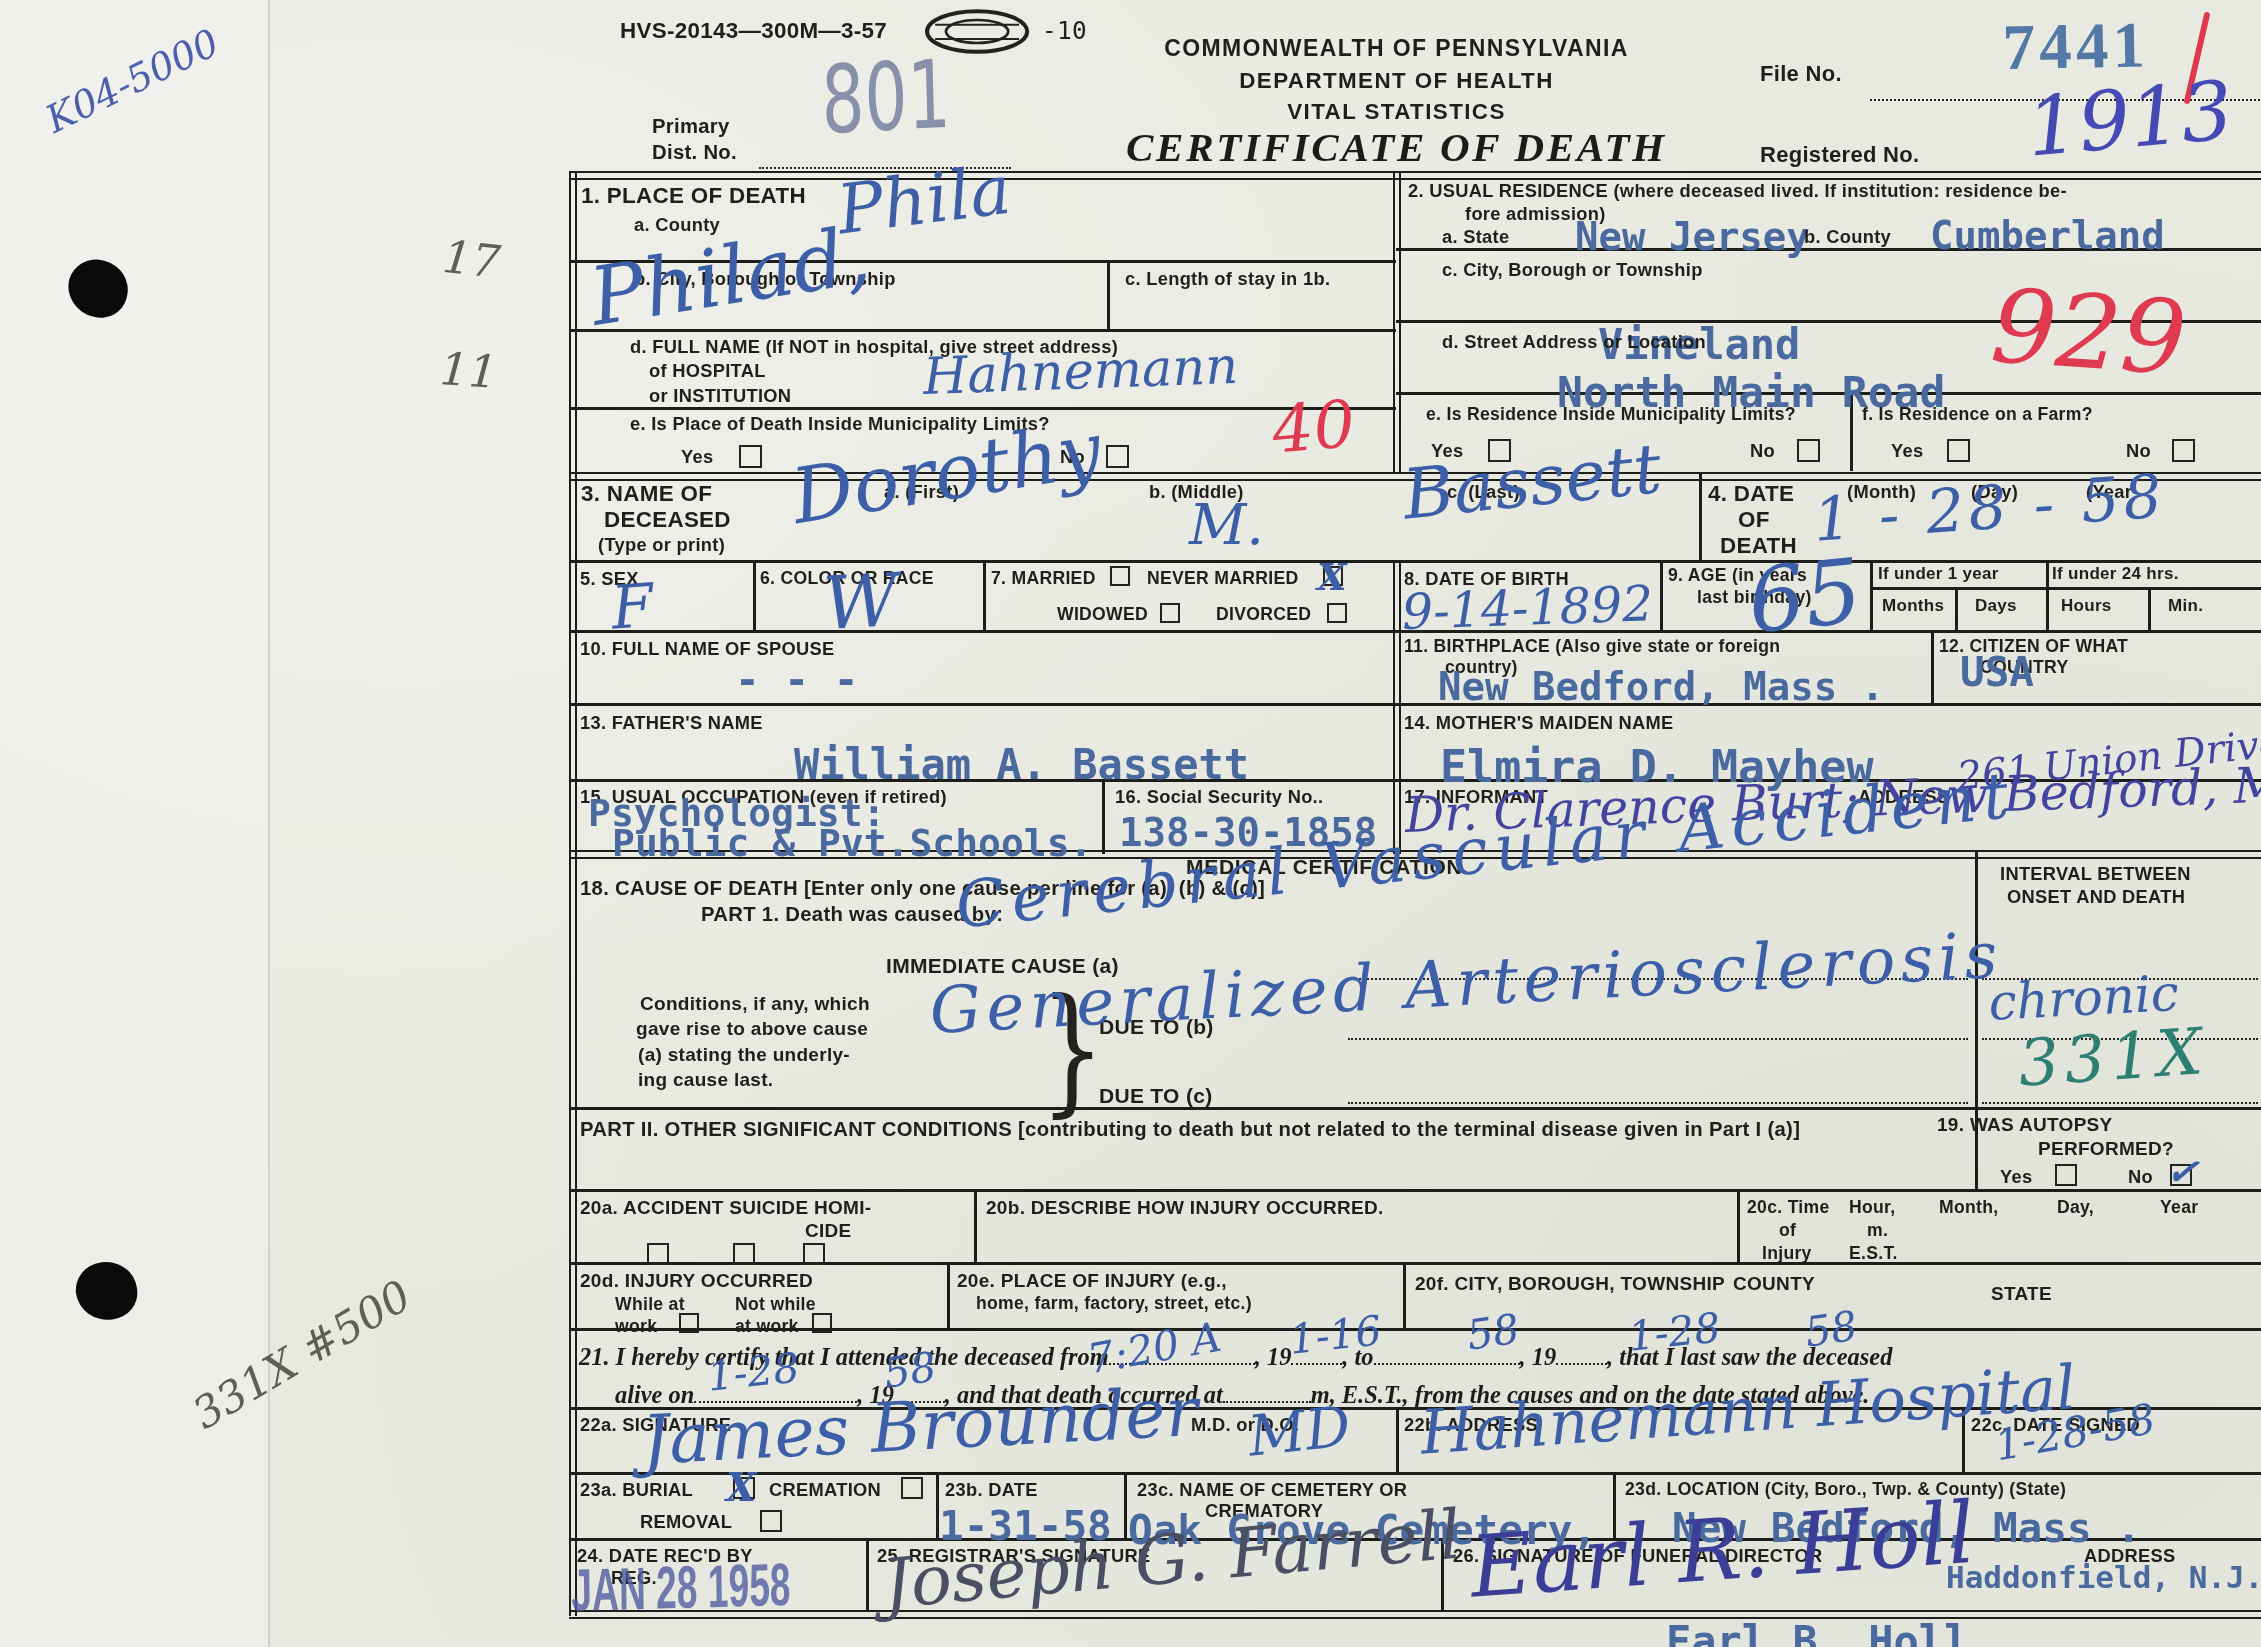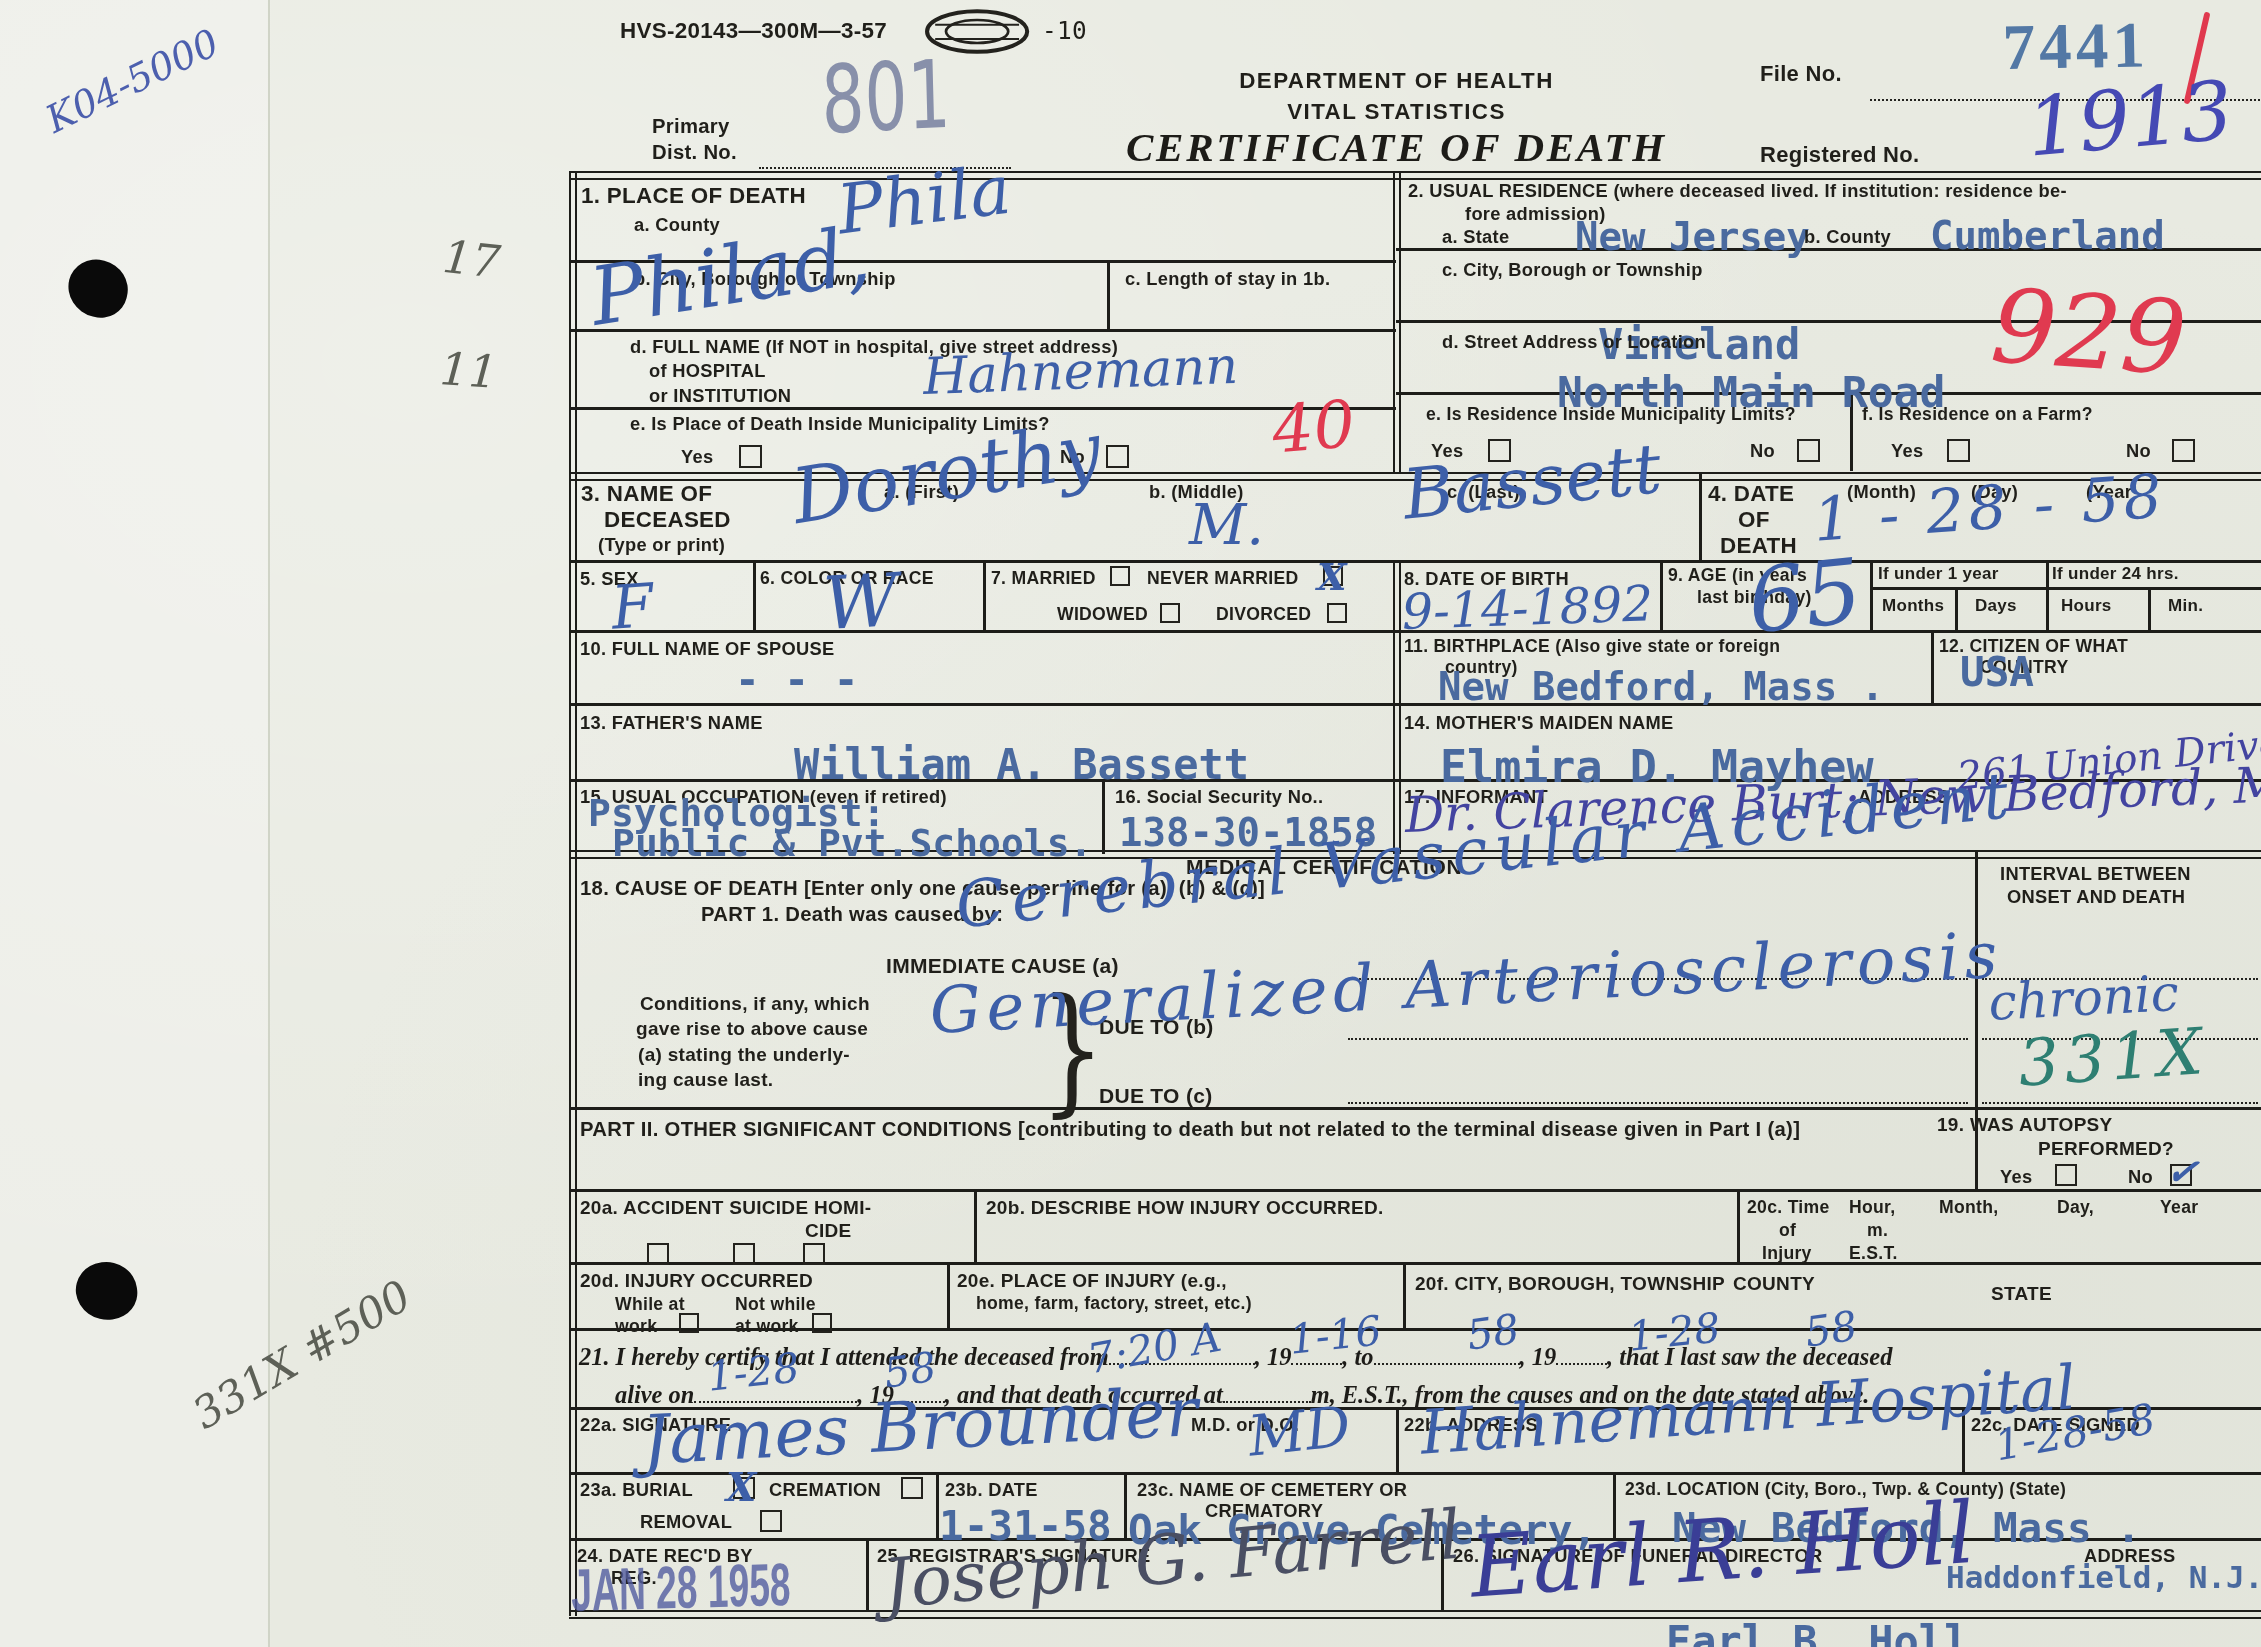--- a/index.html
+++ b/index.html
@@ -49,20 +49,21 @@
     <ellipse cx="80" cy="36" rx="74" ry="30" fill="none" stroke="#23221d" stroke-width="6"></ellipse>
     <ellipse cx="80" cy="36" rx="46" ry="17" fill="none" stroke="#23221d" stroke-width="4"></ellipse>
     <line x1="18" y1="26" x2="142" y2="26" stroke="#23221d" stroke-width="3"></line>
     <line x1="18" y1="47" x2="142" y2="47" stroke="#23221d" stroke-width="3"></line>
   </svg>
   <div class="lbl" style="left:1042px;top:16.3px;font-size:24.4px;font-weight:400;font-family:'DejaVu Sans Mono',monospace;">-10</div>
   <div class="lbl" style="left:652px;top:115px;">Primary</div>
   <div class="lbl" style="left:652px;top:141px;">Dist. No.</div>
   <div class="dot" style="left:759px;top:167px;width:252px;"></div>
   <div class="e" style="left:820px;top:46px;font:400 94px 'DejaVu Sans',sans-serif;color:#7e86a4;opacity:.9;transform:scaleX(.72) rotate(-2deg);transform-origin:left top;">801</div>
+  <div class="lbl ctr" style="left:1105px;top:35px;width:583px;font-size:23px;letter-spacing:1.4px;">COMMONWEALTH OF PENNSYLVANIA</div>
   <div class="lbl ctr" style="left:1105px;top:68px;width:583px;font-size:22.4px;letter-spacing:1.4px;">DEPARTMENT OF HEALTH</div>
   <div class="lbl ctr" style="left:1105px;top:99px;width:583px;font-size:22.4px;letter-spacing:1.4px;">VITAL STATISTICS</div>
   <div class="e ctr title" style="left:1105px;top:123px;width:583px;font-style:italic;">CERTIFICATE OF DEATH</div>
   <div class="lbl" style="left:1760px;top:61px;font-size:22px;">File No.</div>
   <div class="dot" style="left:1870px;top:99px;width:390px;"></div>
   <div class="stampB" style="left:2002px;top:9.5px;transform:rotate(-1deg);">7441</div>
   <div class="e" style="left:2194px;top:11px;width:6.1px;height:94px;background:#e0394e;border-radius:3.4px;transform:rotate(13deg);"></div>
   <div class="lbl" style="left:1760px;top:142px;font-size:22px;">Registered No.</div>
   <div class="dot" style="left:1924px;top:178px;width:335px;"></div>
   <div class="hand" style="left:2023px;top:81px;font-size:81px;color:#4549b4;transform:rotate(-5deg);">1913</div>

